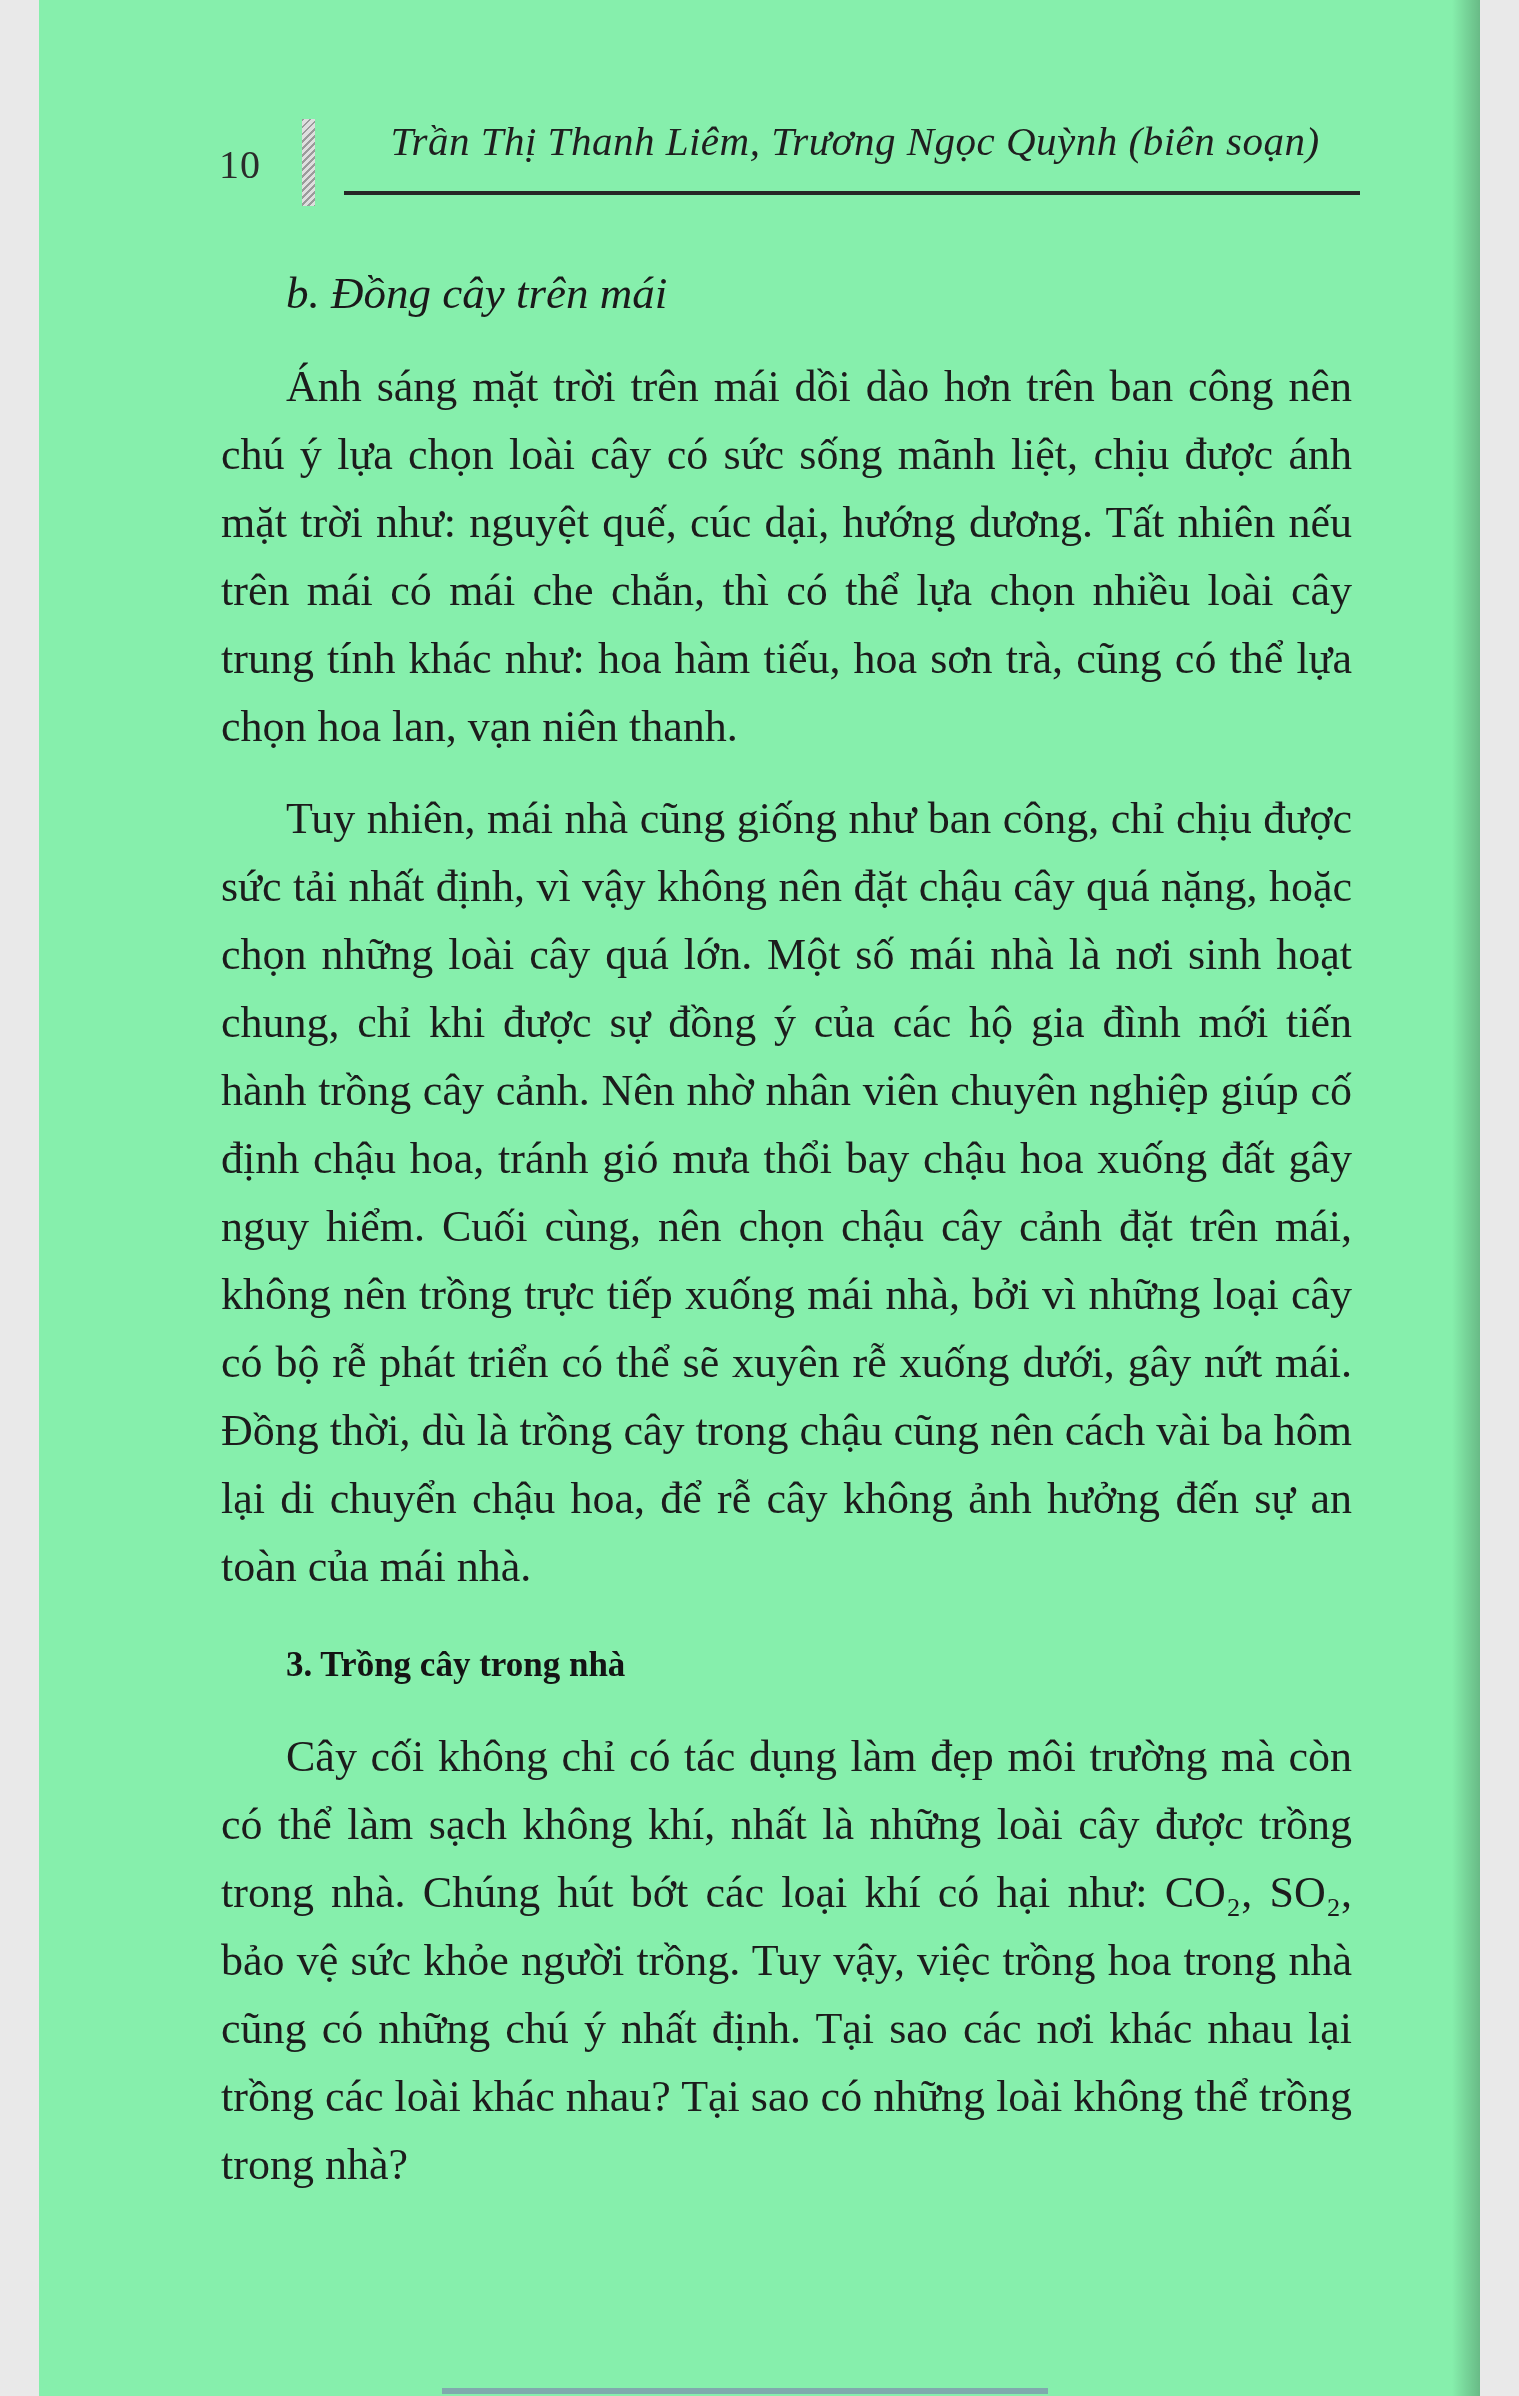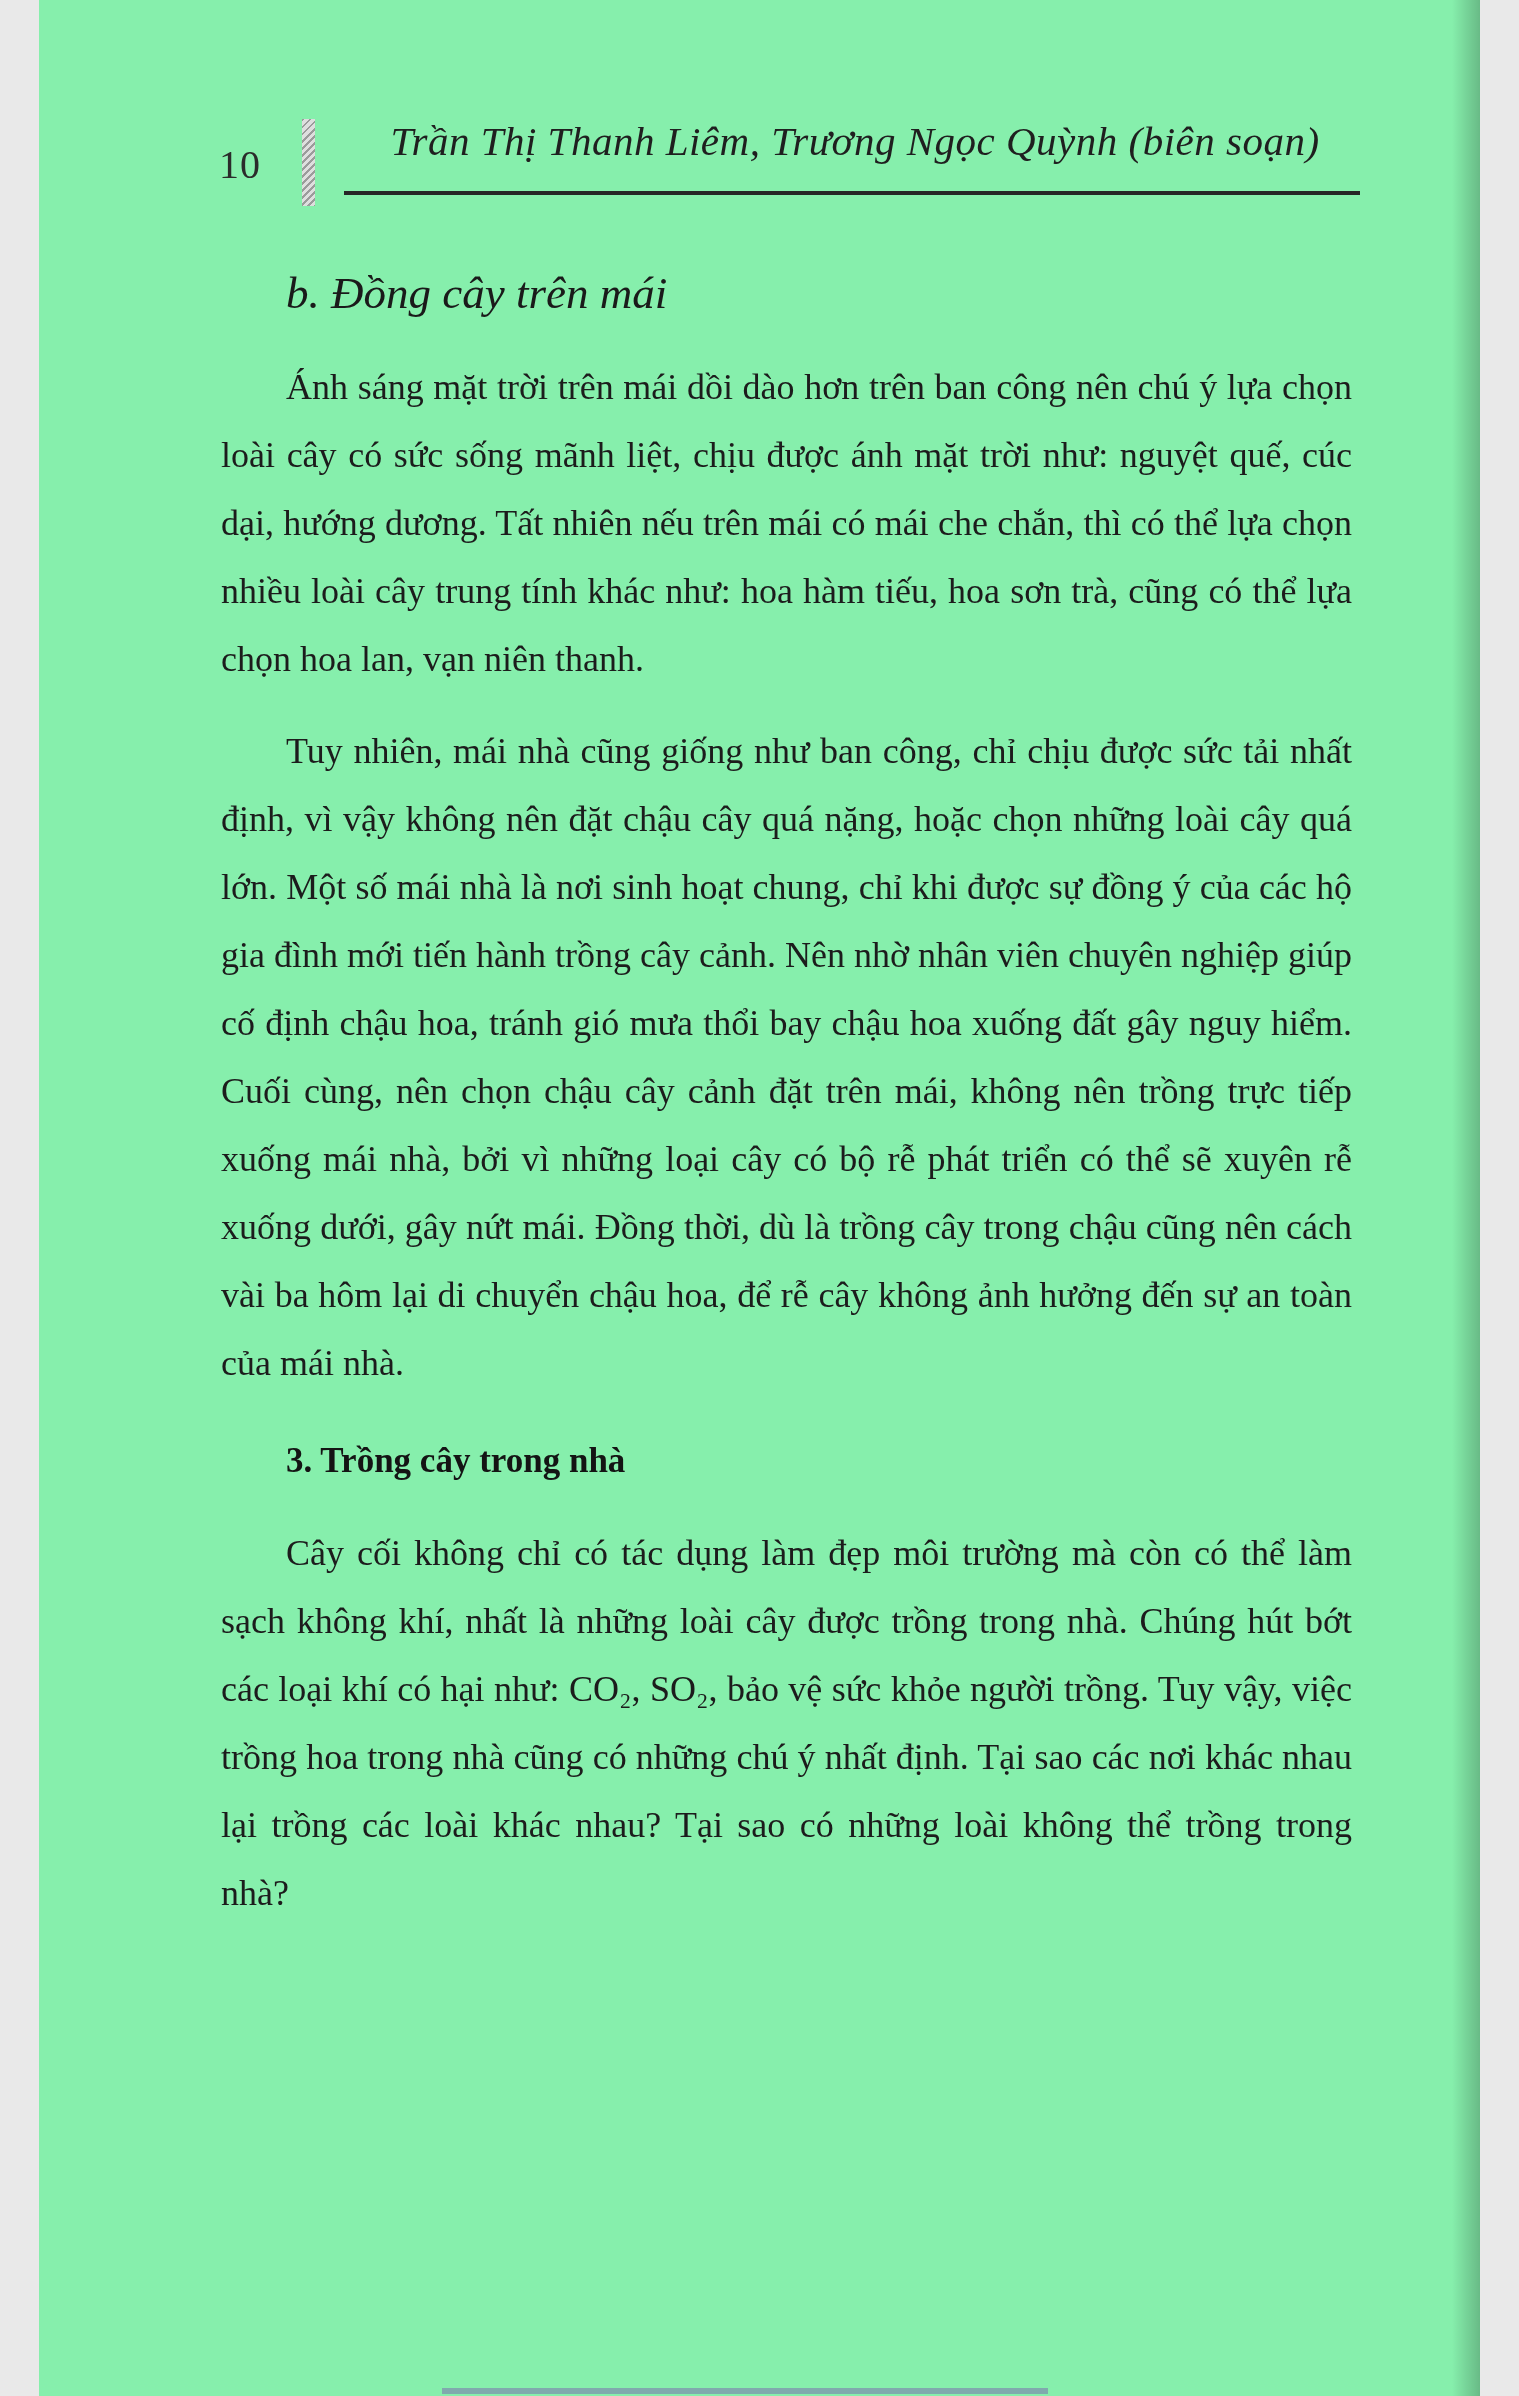--- a/index.html
+++ b/index.html
@@ -75,21 +75,21 @@
   }
   .heading-bold {
     font-weight: bold;
     font-size: 35px;
     line-height: 68px;
     text-indent: 65px;
     margin: 30px 0 24px 0;
     color: #141414;
   }
   .para {
-    font-size: 36px;
+    font-size: 44px;
     line-height: 68px;
     text-align: justify;
     text-indent: 65px;
     margin: 0 0 24px 0;
   }
   
   .scan-edge-right {
     position: absolute;
     top: 0;
     right: 0;

